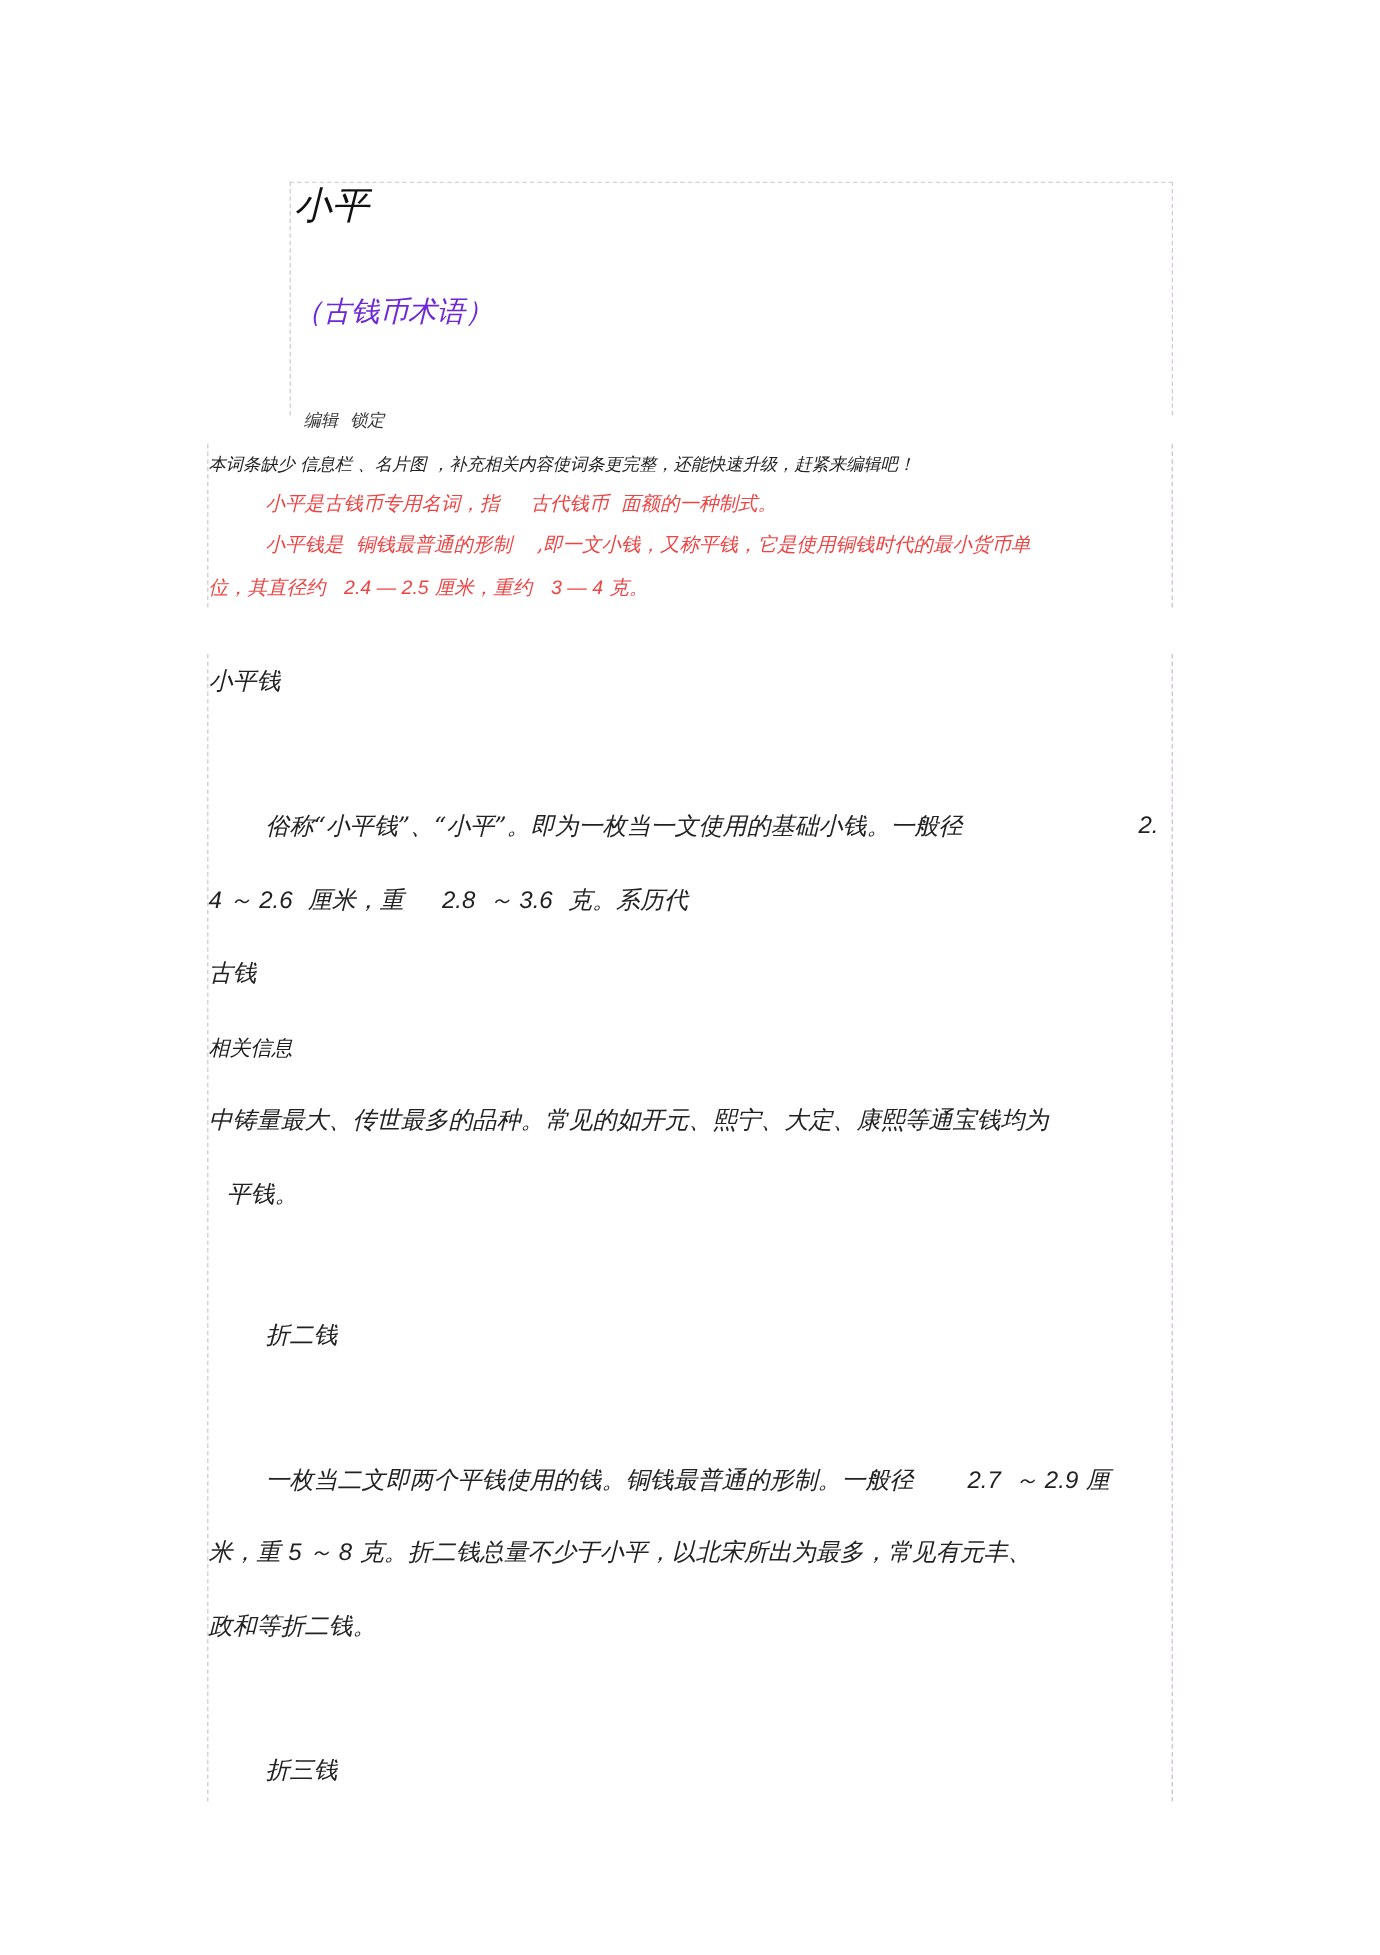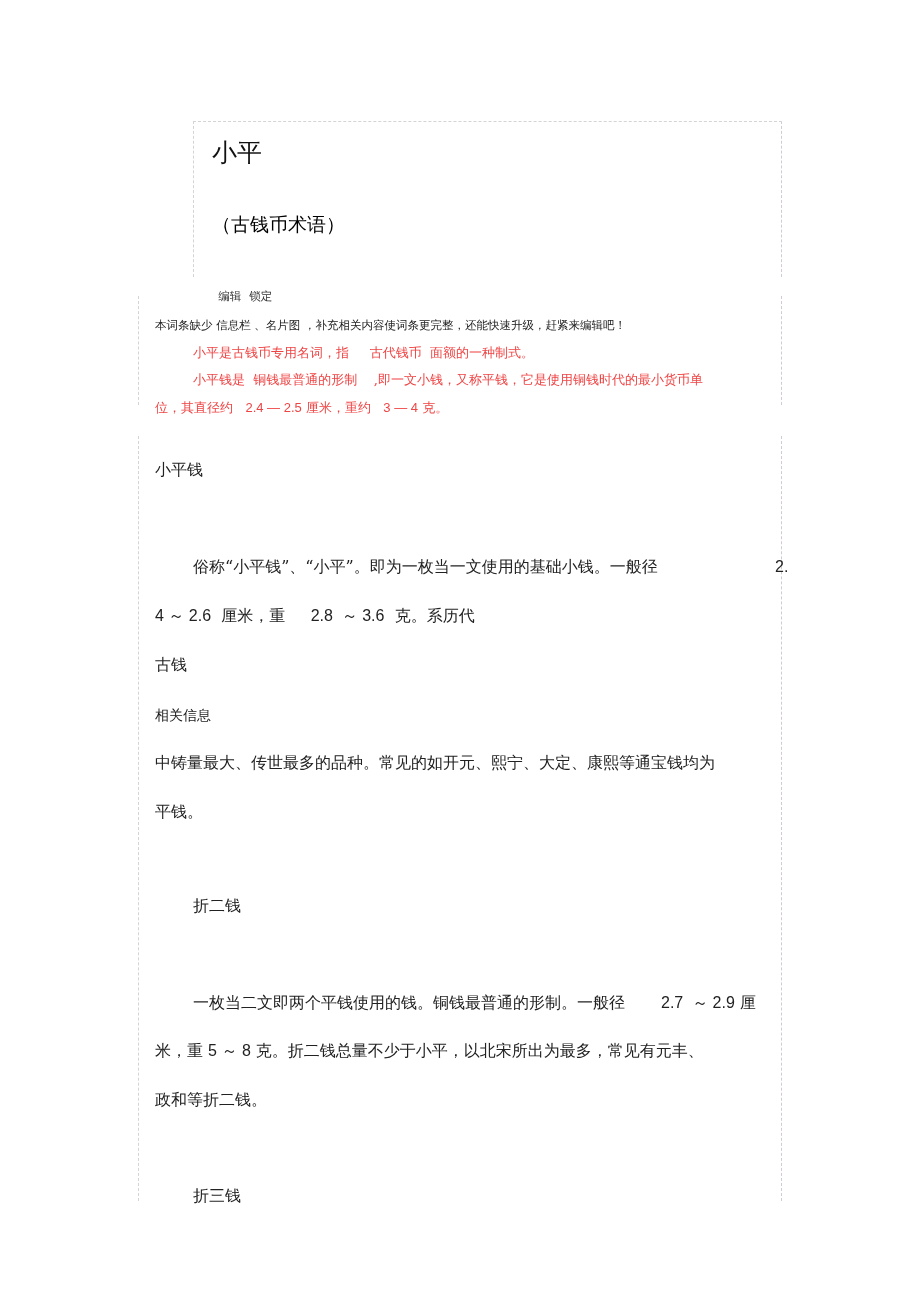--- a/index.html
+++ b/index.html
@@ -40,35 +40,36 @@
       left: 138px;
       top: 436px;
       width: 644px;
       height: 765px;
       border-left: 1px dashed #d4d4d4;
       border-right: 1px dashed #d4c8d8;
     }
     .abs {
       position: absolute;
       white-space: pre;
-      margin: 16px;
+      margin: 0;
+      font-style: italic;
     }
     .title {
       left: 196px;
       top: 122px;
       font-size: 25px;
       line-height: 30px;
       color: #111;
     }
     .subtitle {
       left: 196px;
       top: 195px;
       font-size: 19px;
       line-height: 26px;
-      color: #000000;
+      color: #6d28d9;
     }
     .actions {
       left: 195px;
       top: 256px;
       font-size: 11.5px;
       line-height: 16px;
       color: #333;
     }
     .actions span { margin-right: 8px; cursor: pointer; }
     .notice {
@@ -101,21 +102,21 @@
     .p3b { left: 139px; top: 589px; }
     .gq { left: 139px; top: 638px; }
     .section-heading {
       left: 139px;
       top: 685px;
       font-size: 14px;
       line-height: 28px;
       color: #1a1a1a;
     }
     .p4a { left: 139px; top: 736px; }
-    .p4b { left: 139px; top: 785px; }
+    .p4b { left: 151px; top: 785px; }
     .h-zej { left: 177px; top: 879px; }
     .p5a { left: 177px; top: 976px; }
     .p5b { left: 139px; top: 1024px; }
     .p5c { left: 139px; top: 1073px; }
     .h-zsj { left: 177px; top: 1169px; }
     .gap { display: inline-block; }
   </style>
 </head>
 <body>
 

